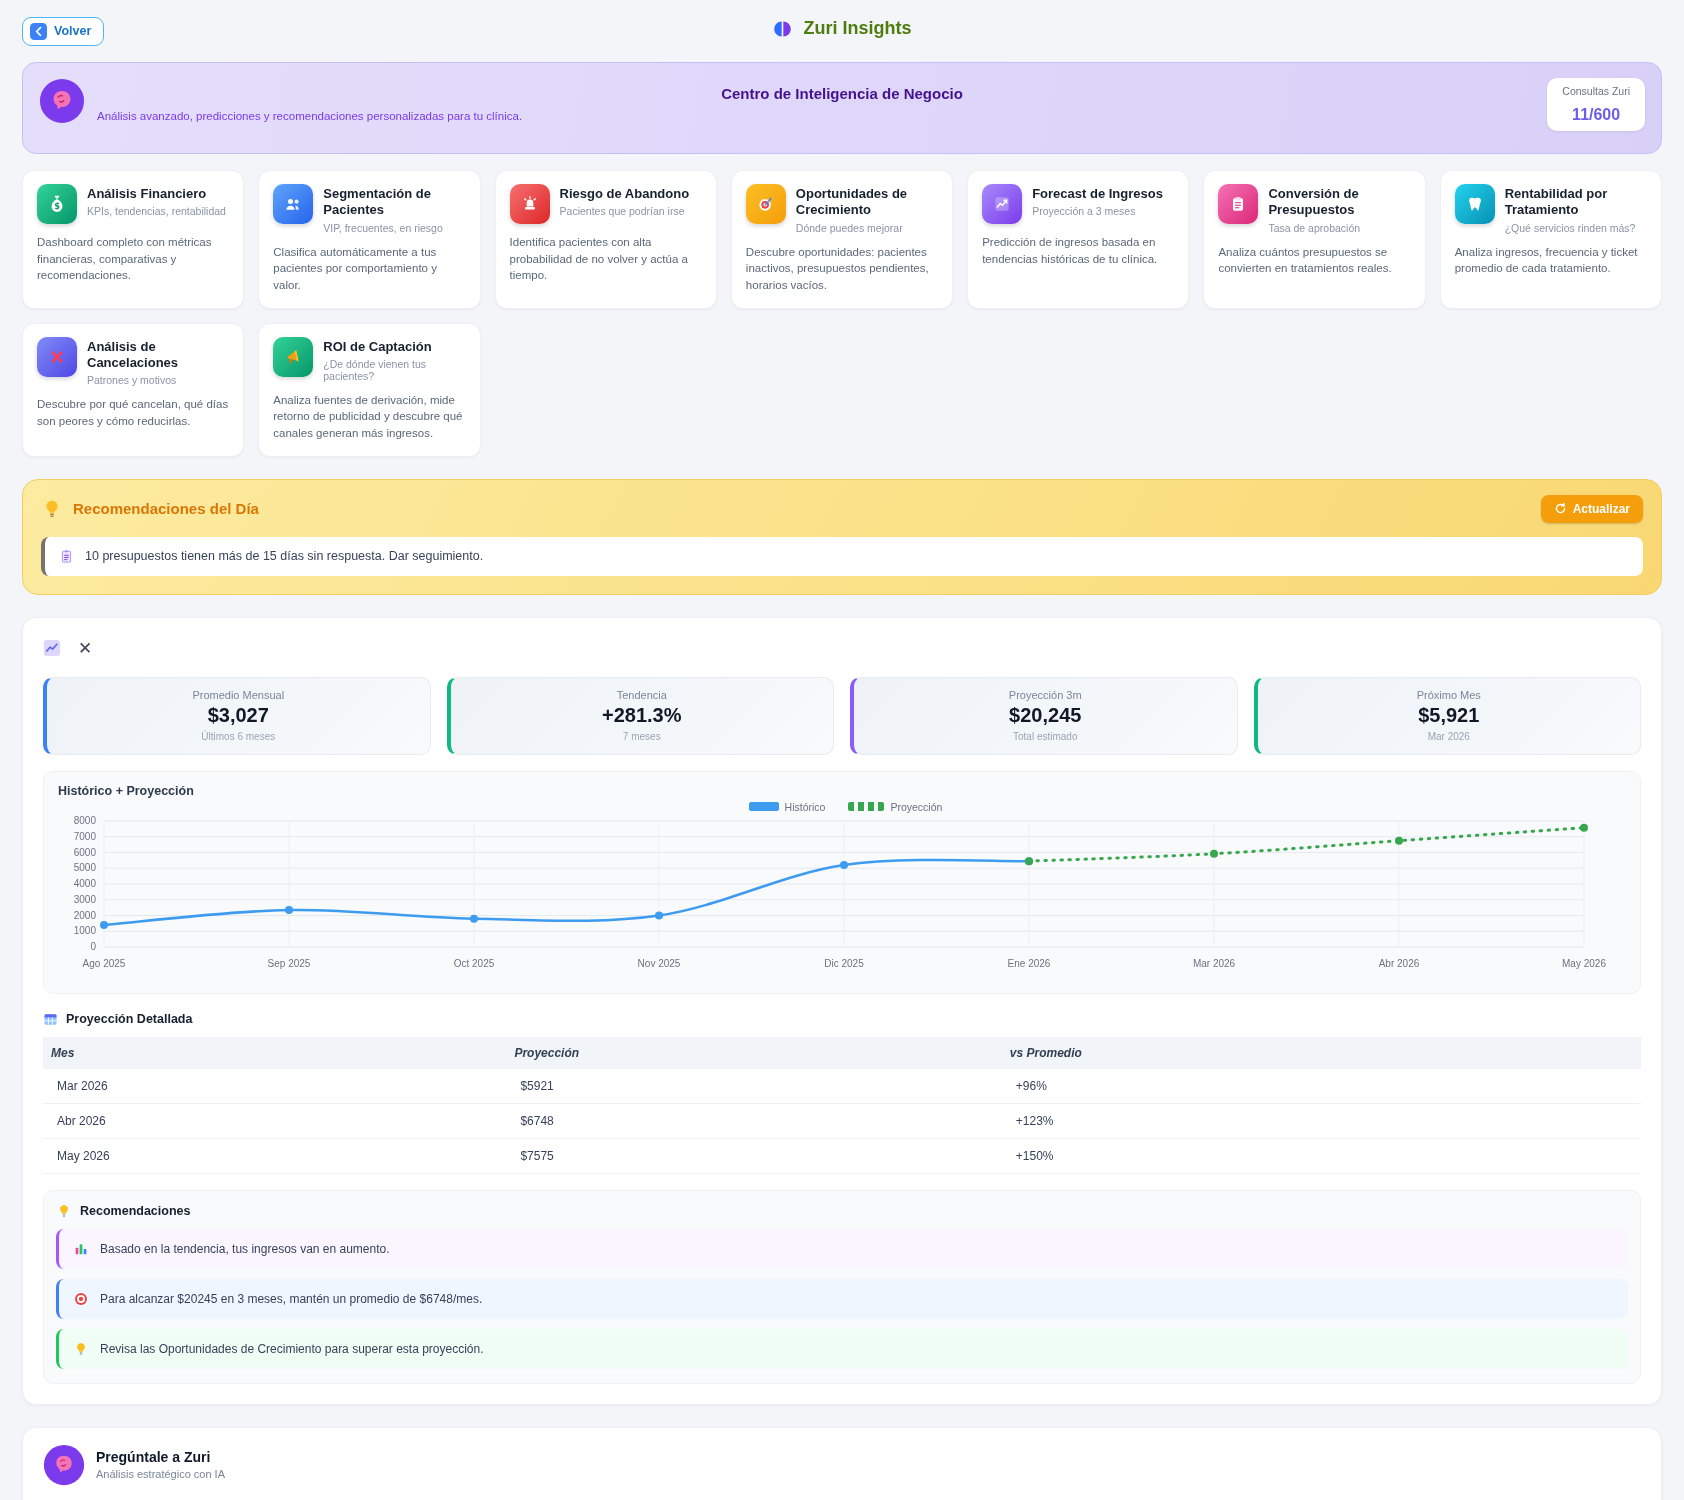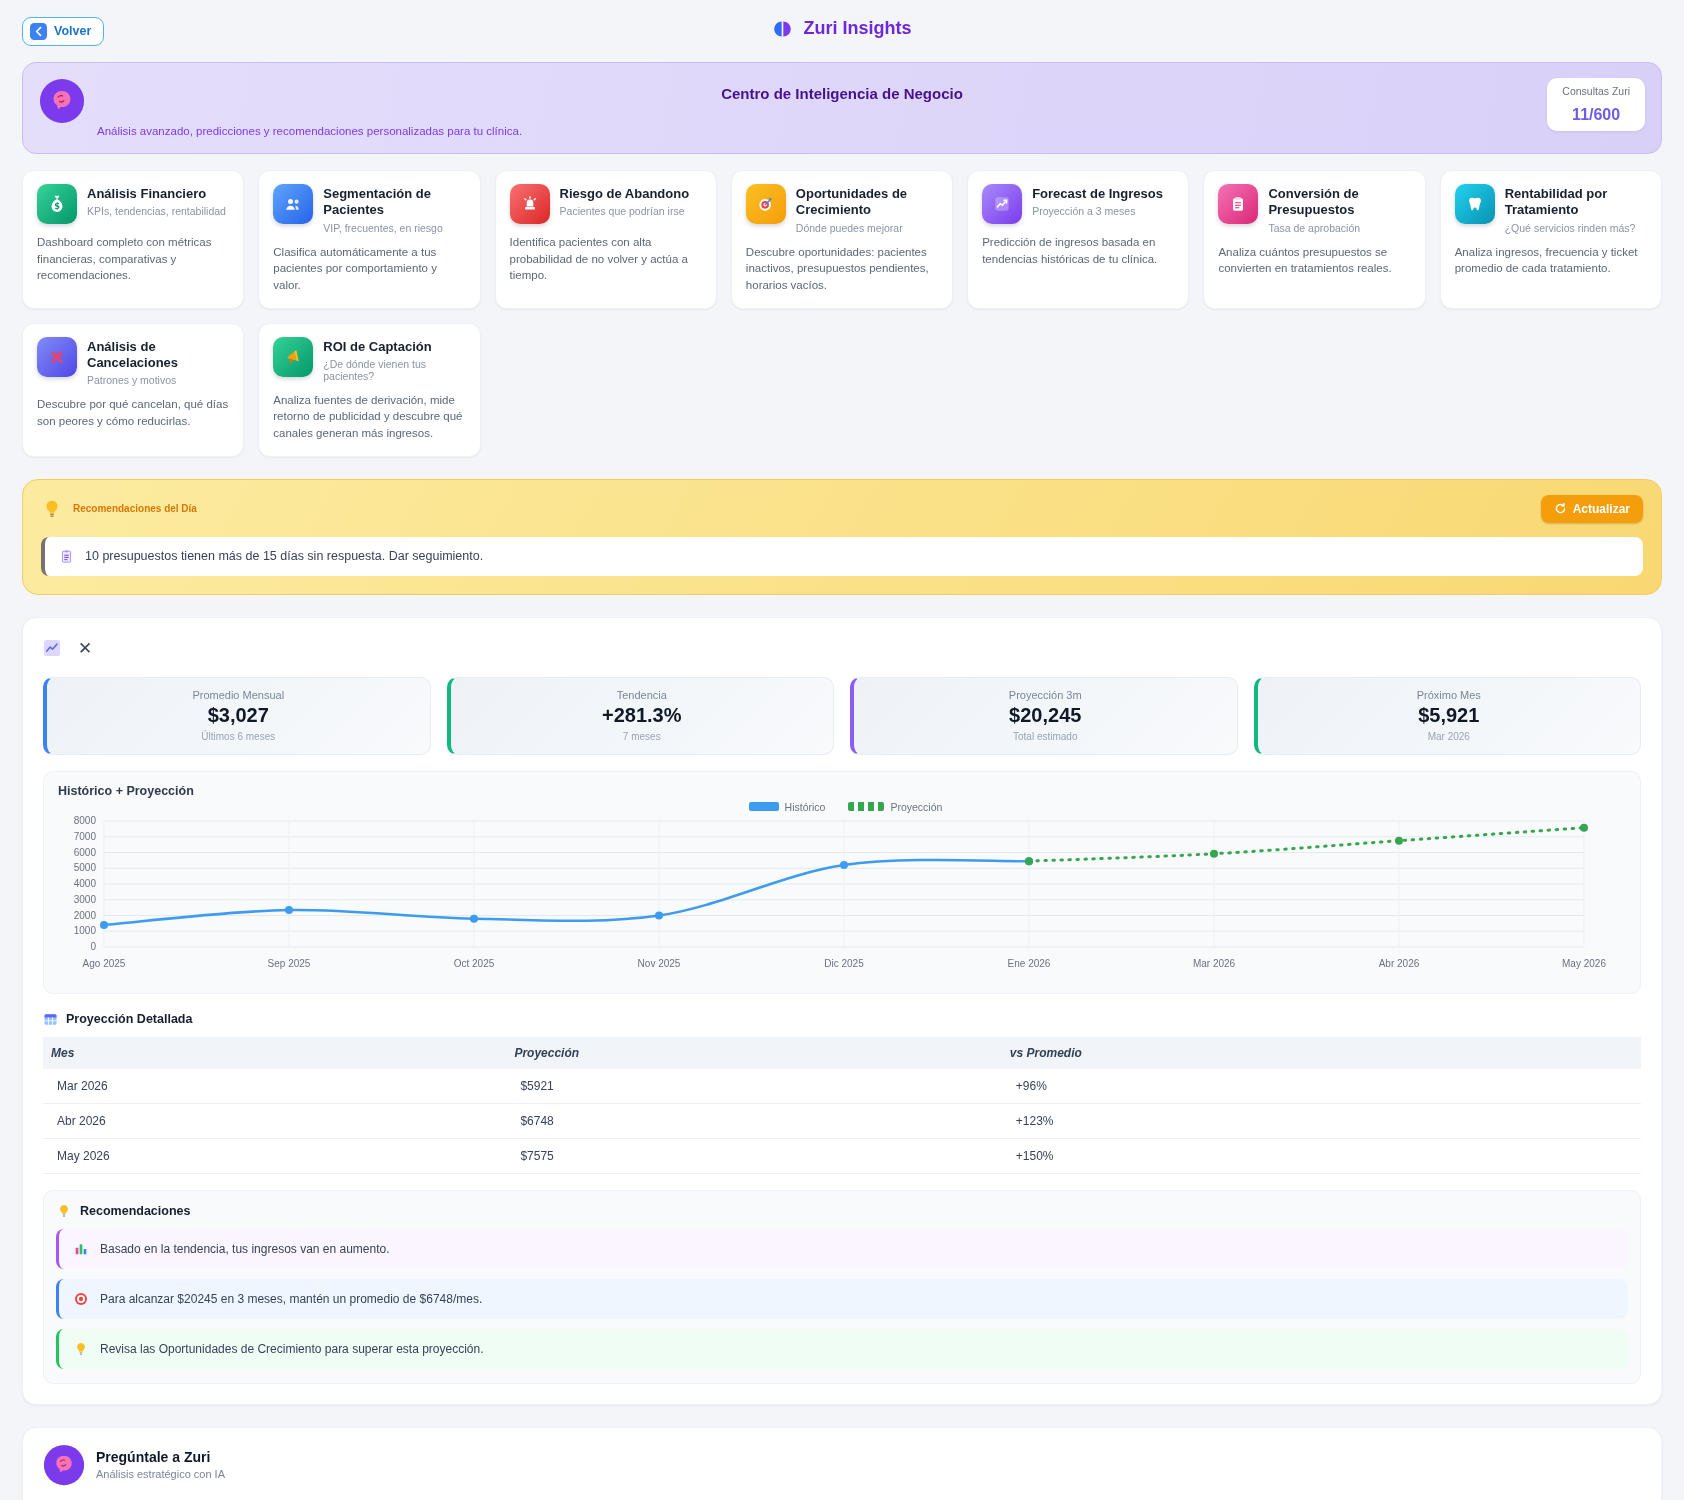--- a/index.html
+++ b/index.html
@@ -5,49 +5,49 @@
   * { box-sizing: border-box; margin: 0; padding: 0; }
   html,body { width:1684px; height:1500px; }
   body { background:#f4f5f8; font-family:"Liberation Sans", sans-serif; color:#1e293b; overflow:hidden; }
   .page { padding:12px 22px 18px; }
 
   
   .topbar { position:relative; height:38px; display:flex; align-items:center; }
   .volver { display:inline-flex; gap:7px; align-items:center; padding:5px 12px 5px 7px; background:#fff;
             border:1.5px solid #4db6f0; border-radius:9px; color:#1b74c5; font-weight:bold; font-size:12.5px; cursor:pointer; }
   .apptitle { position:absolute; left:50%; top:6px; transform:translateX(-50%); display:flex; gap:11px; align-items:center;
-              font-size:18px; font-weight:bold; color:#6d28d9; }
+              font-size:18px; font-weight:bold; color:#4d7c0f; }
 
   
   .banner { position:relative; margin-top:12px; height:92px; background:linear-gradient(100deg,#e4defb,#d9d0f8);
             border:1px solid #c9bdf5; border-radius:14px; }
   .banner-avatar { position:absolute; left:16px; top:15px; width:46px; height:46px; }
   .banner-title { position:absolute; left:0; right:0; top:22px; text-align:center; font-size:15px; font-weight:bold; color:#45128f; }
-  .banner-sub { position:absolute; left:74px; top:62px; font-size:11.5px; color:#7c3aed; }
+  .banner-sub { position:absolute; left:74px; top:47px; font-size:11.5px; color:#7c3aed; }
   .quota { position:absolute; right:16px; top:15px; background:#fff; border-radius:10px; padding:7px 15px; text-align:center;
            box-shadow:0 1px 3px rgba(15,23,42,.08); }
   .quota-label { font-size:10.5px; color:#6b7280; }
   .quota-value { font-size:16px; font-weight:bold; color:#6c5ce7; margin-top:9px; }
 
   
   .fgrid { display:grid; grid-template-columns:repeat(7,1fr); gap:14px; margin-top:16px; }
   .fcard { background:#fff; border:1px solid #edf0f4; border-radius:12px; padding:13px 14px 14px;
            box-shadow:0 1px 2px rgba(15,23,42,.05); cursor:pointer; }
   .fhead { display:flex; gap:10px; align-items:flex-start; }
   .ficon { width:40px; height:40px; border-radius:10px; display:flex; align-items:center; justify-content:center; flex:none;
            box-shadow:0 2px 4px rgba(15,23,42,.18); }
   .ftitle { font-size:13px; font-weight:bold; color:#16202e; line-height:1.25; padding-top:2px; }
   .fsub { font-size:10.5px; color:#8a94a6; margin-top:3px; }
   .fdesc { font-size:11.5px; color:#5b6878; margin-top:10px; line-height:1.45; }
 
   
   .daily { margin-top:22px; border-radius:16px; padding:15px 18px 18px;
            background:linear-gradient(120deg,#fceba0,#f9d873); border:1px solid #f2cd62; }
   .yhead { display:flex; align-items:center; gap:10px; }
-  .ytitle { flex:1; font-size:10px; font-weight:bold; color:#d97706; }
+  .ytitle { flex:1; font-size:15px; font-weight:bold; color:#d97706; }
   .actualizar { background:#f59e0b; color:#fff; border:none; border-radius:8px; padding:7px 13px; font-size:12px; font-weight:bold;
                 display:inline-flex; gap:6px; align-items:center; cursor:pointer; box-shadow:0 1px 2px rgba(0,0,0,.18); }
   .yitem { margin-top:14px; background:#fff; border-radius:8px; border-left:4px solid #79716b; padding:12px 14px;
            display:flex; gap:11px; align-items:center; font-size:12.5px; color:#37425a; }
 
   
   .fcst { margin-top:22px; background:#fff; border-radius:14px; border:1px solid #edf0f4; padding:18px 20px 20px;
           box-shadow:0 1px 3px rgba(15,23,42,.05); }
   .fc-head { display:flex; align-items:center; gap:9px; }
   .fc-title { flex:1; font-size:15px; font-weight:bold; color:#16202e; }

